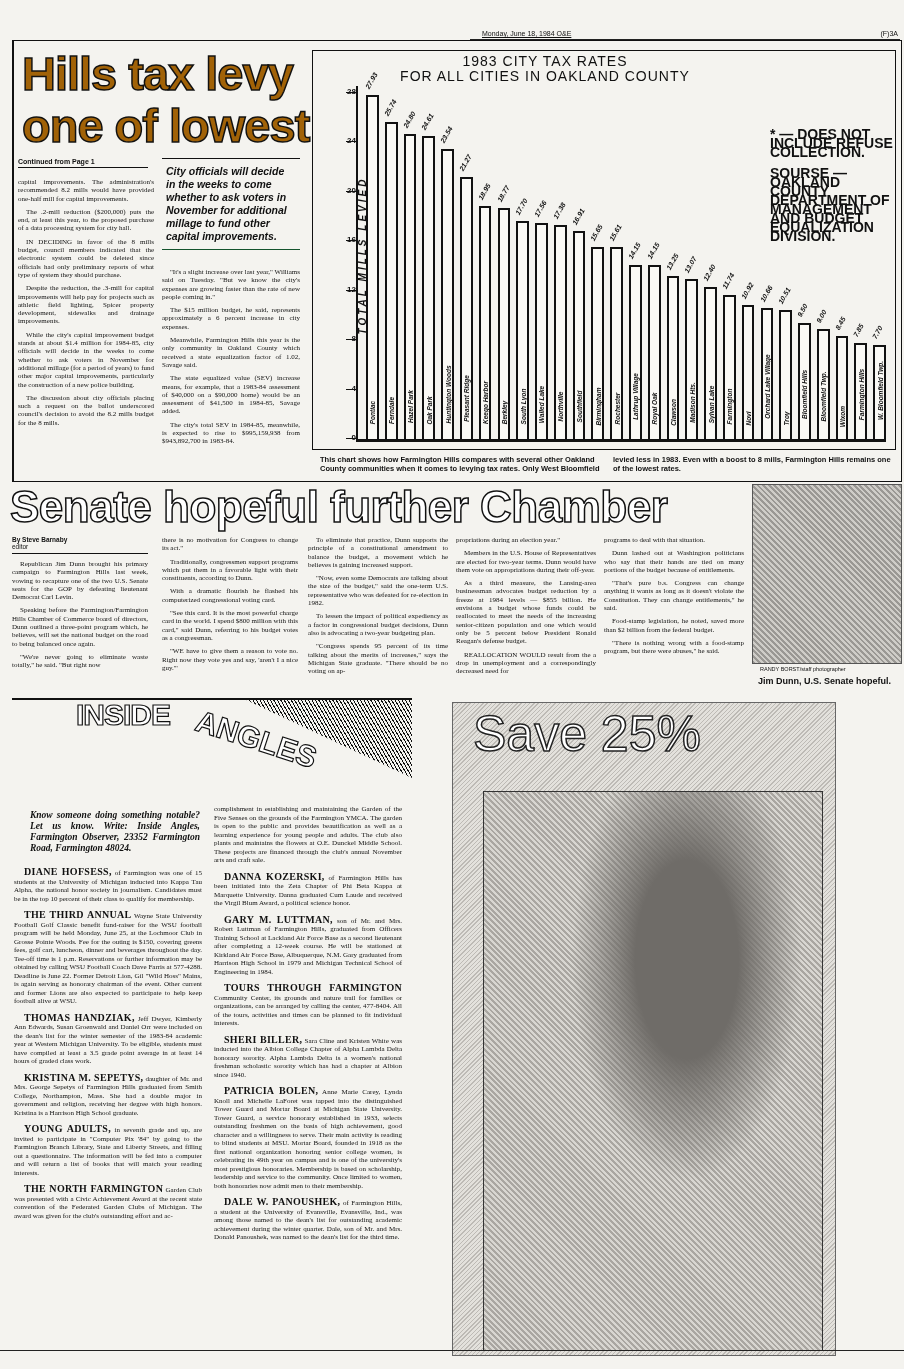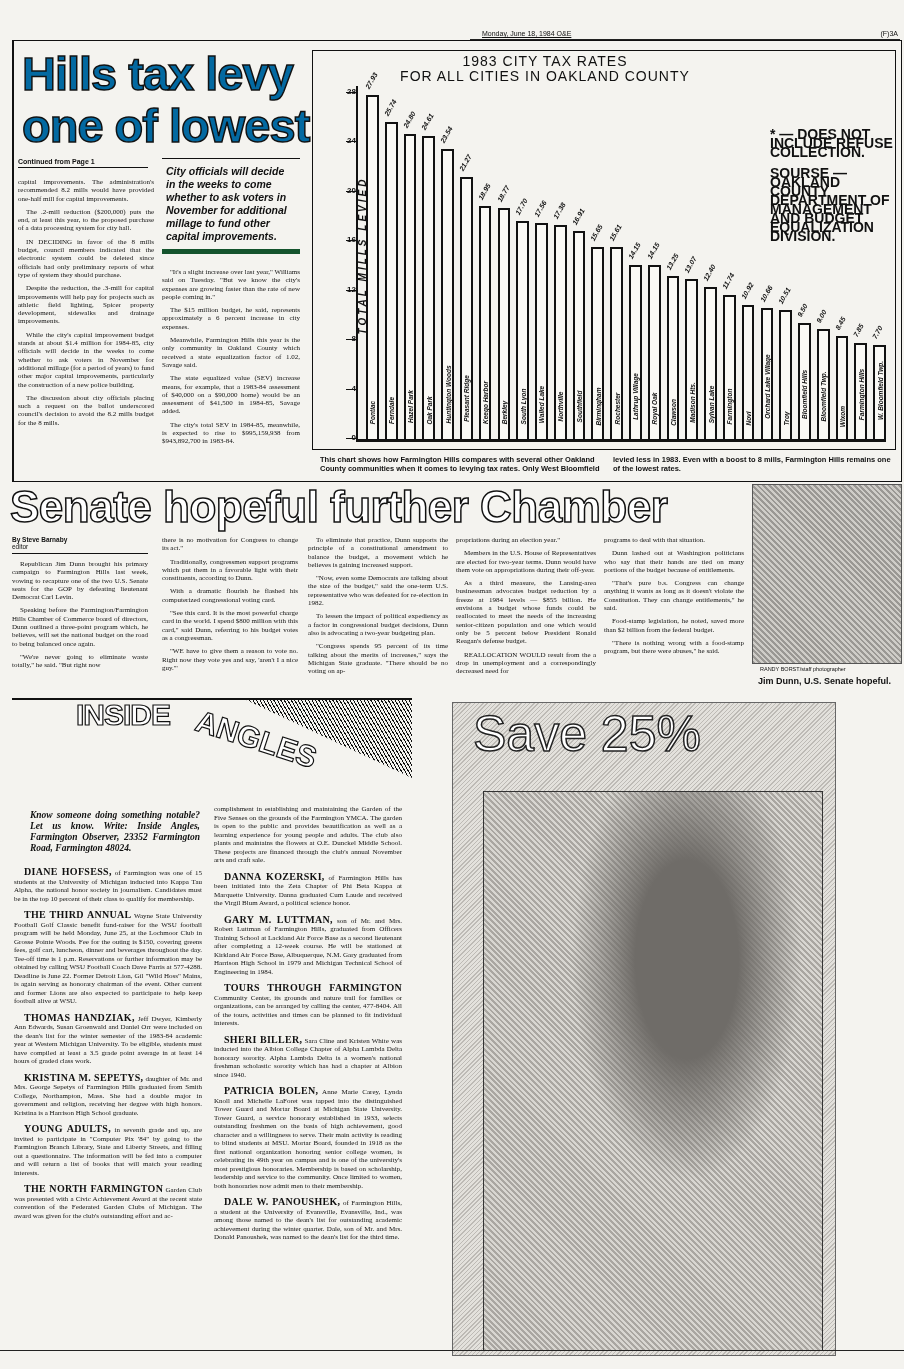--- a/index.html
+++ b/index.html
@@ -3,25 +3,25 @@
 <meta charset="utf-8">
 <style>
   * { box-sizing: border-box; margin: 0; padding: 0; }
   html, body { width: 904px; height: 1369px; background: #f4f3ef; overflow: hidden; }
   body { position: relative; font-family: "Liberation Serif", serif; color: #111; }
   .abs { position: absolute; }
   .masthead { left: 470px; top: 20px; width: 430px; height: 20px; font-family: "Liberation Sans", sans-serif; font-size: 7px; border-bottom: 1px solid #222; }
   .masthead .date { position: absolute; left: 12px; top: 10px; text-decoration: underline; }
   .masthead .pg { position: absolute; right: 2px; top: 10px; }
   .frame1 { left: 12px; top: 40px; width: 890px; height: 442px; border: 1.5px solid #111; border-left-width: 2px; }
-  .headline1 { left: 22px; top: 48px; width: 290px; font-family: "Liberation Sans", sans-serif; font-size: 47px; line-height: 52px; letter-spacing: -1px; color: #0369a1; -webkit-text-stroke: 1.5px #111; font-weight: bold; }
+  .headline1 { left: 22px; top: 48px; width: 290px; font-family: "Liberation Sans", sans-serif; font-size: 47px; line-height: 52px; letter-spacing: -1px; color: #a16207; -webkit-text-stroke: 1.5px #111; font-weight: bold; }
   .cont { left: 18px; top: 158px; width: 130px; font-family: "Liberation Sans", sans-serif; font-size: 7px; font-weight: bold; border-bottom: 1px solid #111; padding-bottom: 2px; }
   .body-col { font-size: 7px; line-height: 8.3px; text-align: justify; }
   .body-col p { margin-bottom: 5px; text-indent: 8px; }
-  .pull { left: 162px; top: 158px; width: 138px; border-top: 1px solid #111; border-bottom: 5px solid #14532d; padding: 6px 4px; font-family: "Liberation Sans", sans-serif; font-style: italic; font-weight: bold; font-size: 10.5px; line-height: 13px; }
+  .pull { left: 162px; top: 158px; width: 138px; border-top: 1px solid #111; border-bottom: 1px solid #14532d; padding: 6px 4px; font-family: "Liberation Sans", sans-serif; font-style: italic; font-weight: bold; font-size: 10.5px; line-height: 13px; }
   .chart-box { left: 312px; top: 50px; width: 584px; height: 400px; border: 1.5px solid #111; }
   .chart-title { left: 330px; top: 54px; width: 430px; text-align: center; font-family: "Liberation Sans", sans-serif; font-size: 14px; line-height: 15px; letter-spacing: 1px; }
   .chart-note { left: 770px; top: 130px; width: 125px; font-family: "Liberation Sans", sans-serif; font-weight: bold; font-size: 14px; line-height: 9px; }
   .ylabel { left: 282px; top: 250px; font-family: "Liberation Sans", sans-serif; font-style: italic; font-weight: bold; font-size: 10px; letter-spacing: 3px; transform: rotate(-90deg); transform-origin: center; width: 160px; text-align: center; }
   .plot { left: 360px; top: 86px; width: 535px; height: 354px; }
   .bar { position: absolute; bottom: 0; border: 2px solid #111; border-bottom: none; background: #faf9f5; }
   .bar .lbl { position: absolute; bottom: 4px; left: 50%; transform: translateX(-50%) rotate(-90deg); transform-origin: center; white-space: nowrap; font-family: "Liberation Sans", sans-serif; font-weight: bold; font-style: italic; font-size: 6.5px; }
   .bar .val { position: absolute; top: -14px; left: 2px; transform: rotate(-60deg); transform-origin: left bottom; font-family: "Liberation Sans", sans-serif; font-weight: bold; font-style: italic; font-size: 7px; white-space: nowrap; }
   .axis { left: 356px; top: 86px; width: 2px; height: 354px; background: #111; }
   .baseline { left: 356px; top: 439px; width: 530px; height: 3px; background: #111; }

